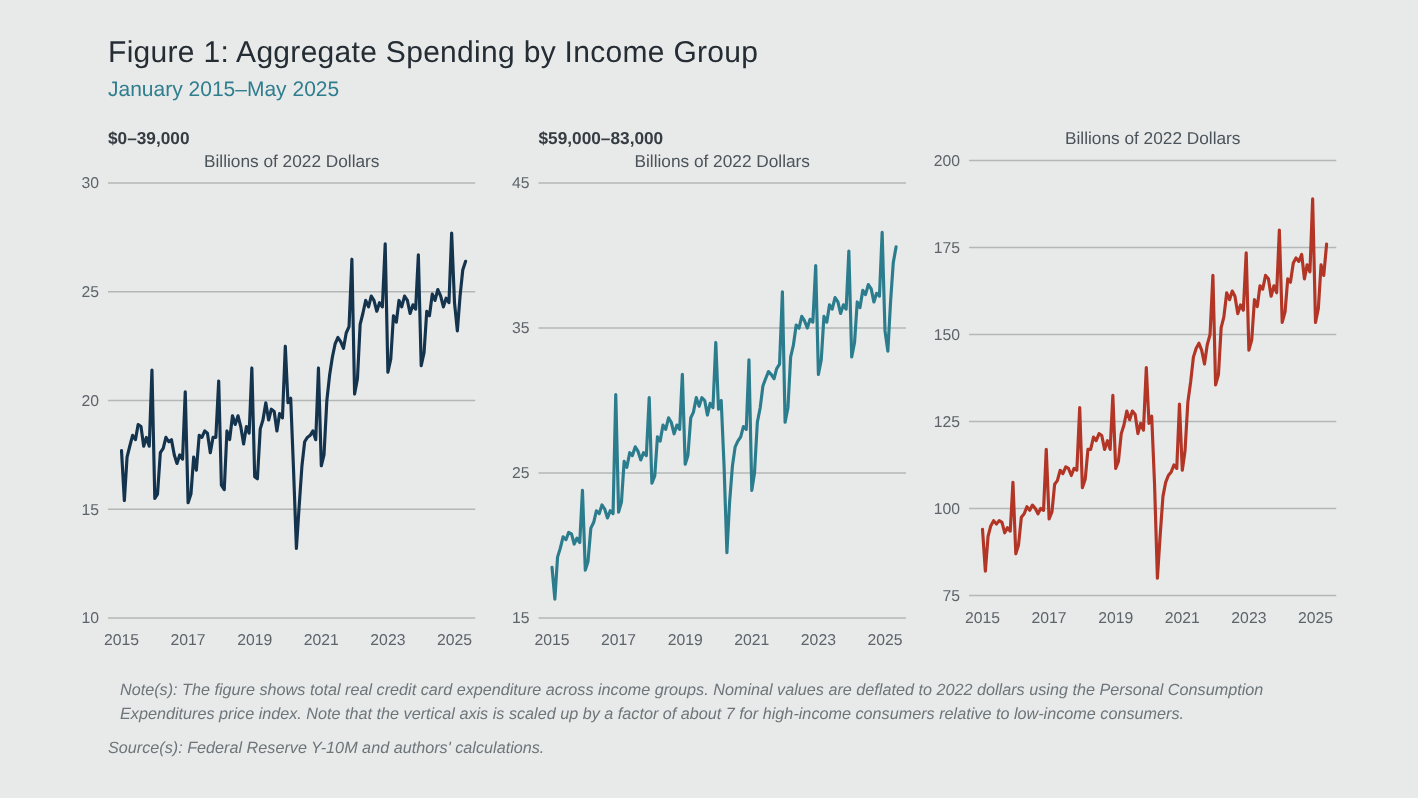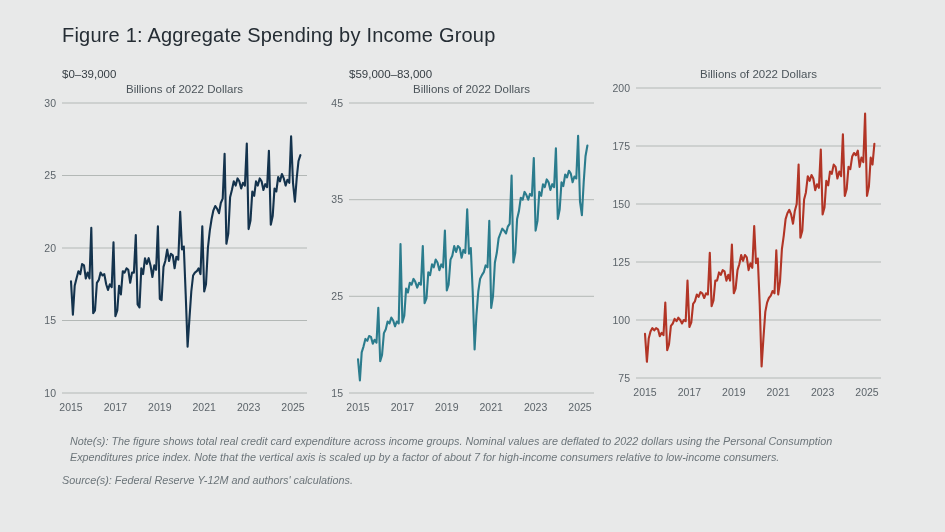--- a/index.html
+++ b/index.html
@@ -8,21 +8,21 @@
     background: #e8e9e9;
     width: 945px;
     height: 532px;
     overflow: hidden;
     font-family: "Liberation Sans", "DejaVu Sans", sans-serif;
   }
   .page {
     box-sizing: border-box;
     width: 945px;
     height: 472px;
-    padding: 22px 0 0 36px;
+    padding: 22px 0 0 46px;
   }
   .fig-title {
     margin: 0 0 0 26px;
     font-size: 20px;
     font-weight: 500;
     letter-spacing: 0.2px;
     color: #252d34;
     line-height: 1.3;
   }
   .fig-subtitle {
@@ -33,21 +33,21 @@
   }
   .charts {
     display: flex;
     gap: 16px;
     margin-top: 19px;
   }
   .panel { width: 271px; }
   .panel-label {
     margin-left: 26px;
     font-size: 11.5px;
-    font-weight: 400;
+    font-weight: 700;
     color: #353d43;
     line-height: 15px;
   }
   .panel-units {
     margin-left: 26px;
     font-size: 11.5px;
     font-weight: 400;
     color: #4b545a;
     line-height: 15px;
     text-align: center;
@@ -70,20 +70,21 @@
     font-style: italic;
     color: #6c757a;
     line-height: 1.4;
   }
 </style>
 </head>
 <body>
 
 <div class="page">
   <h1 class="fig-title">Figure 1: Aggregate Spending by Income Group</h1>
+  <div class="fig-subtitle">January 2015–May 2025</div>
 
   <div class="charts">
     <div class="panel">
       <div class="panel-label">$0–39,000</div>
       <div class="panel-units">Billions of 2022 Dollars</div>
       <svg width="271" height="322">
           <line x1="26" y1="296.0" x2="271" y2="296.0" stroke="#b3b8b6" stroke-width="1"></line>
           <text x="20" y="299.5" text-anchor="end" font-size="10.5" fill="#5c646a">10</text>
           <line x1="26" y1="223.5" x2="271" y2="223.5" stroke="#b3b8b6" stroke-width="1"></line>
           <text x="20" y="227.0" text-anchor="end" font-size="10.5" fill="#5c646a">15</text>
@@ -144,15 +145,15 @@
           <text x="168.2" y="314" text-anchor="middle" font-size="10.5" fill="#5c646a">2021</text>
           <text x="212.6" y="314" text-anchor="middle" font-size="10.5" fill="#5c646a">2023</text>
           <text x="257.0" y="314" text-anchor="middle" font-size="10.5" fill="#5c646a">2025</text>
           <path d="M35.0 251.9L36.9 279.8L38.7 256.6L40.5 249.6L42.4 246.1L44.3 248.4L46.1 246.1L48.0 247.3L49.8 254.2L51.6 250.8L53.5 253.1L55.3 220.6L57.2 268.2L59.0 262.4L60.9 243.8L62.8 241.5L64.6 236.8L66.5 239.2L68.3 235.7L70.2 238.0L72.0 241.5L73.8 238.0L75.7 239.2L77.5 198.6L79.4 245.0L81.3 240.3L83.1 221.8L84.9 219.4L86.8 212.5L88.6 214.8L90.5 210.2L92.3 211.3L94.2 216.0L96.0 211.3L97.9 212.5L99.8 170.7L101.6 224.1L103.5 218.3L105.3 198.6L107.1 198.6L109.0 190.4L110.8 192.8L112.7 188.1L114.5 189.3L116.4 198.6L118.3 192.8L120.1 198.6L121.9 162.6L123.8 211.3L125.6 206.7L127.5 188.1L129.3 182.3L131.2 173.0L133.1 178.8L134.9 173.0L136.8 175.4L138.6 188.1L140.4 181.2L142.3 185.8L144.2 144.0L146.0 181.2L147.8 176.5L149.7 221.8L151.6 284.4L153.4 256.6L155.3 229.9L157.1 220.6L158.9 216.0L160.8 213.6L162.6 209.0L164.5 211.3L166.3 168.4L168.2 212.5L170.0 199.7L171.9 167.2L173.8 153.3L175.6 137.1L177.4 131.3L179.3 127.8L181.1 132.4L183.0 141.7L184.8 129.0L186.7 122.0L188.6 82.6L190.4 155.6L192.3 148.7L194.1 117.4L195.9 110.4L197.8 94.2L199.7 98.8L201.5 93.0L203.3 96.5L205.2 108.1L207.0 102.3L208.9 105.8L210.8 67.5L212.6 132.4L214.5 125.5L216.3 98.8L218.2 103.4L220.0 89.5L221.8 91.8L223.7 82.6L225.6 84.9L227.4 96.5L229.3 89.5L231.1 94.2L232.9 52.4L234.8 113.9L236.7 106.9L238.5 84.9L240.3 87.2L242.2 74.4L244.0 71.0L245.9 73.3L247.8 68.6L249.6 84.9L251.4 75.6L253.3 80.2L255.1 31.5L257.0 113.9L258.9 104.6L260.7 75.6L262.5 82.6L264.4 61.7" fill="none" stroke="#b23526" stroke-width="2.1" stroke-linejoin="round" stroke-linecap="round"></path>
         </svg>
     </div>
   </div>
 
   <div class="notes">
     <p class="note-text">Note(s): The figure shows total real credit card expenditure across income groups. Nominal values are deflated to 2022 dollars using the Personal Consumption Expenditures price index. Note that the vertical axis is scaled up by a factor of about 7 for high-income consumers relative to low-income consumers.</p>
-    <p class="source-text">Source(s): Federal Reserve Y-12M and authors' calculations.</p>
+    <p class="source-text">Source(s): Federal Reserve Y-10M and authors' calculations.</p>
   </div>
 </div>
 
 </body></html>

